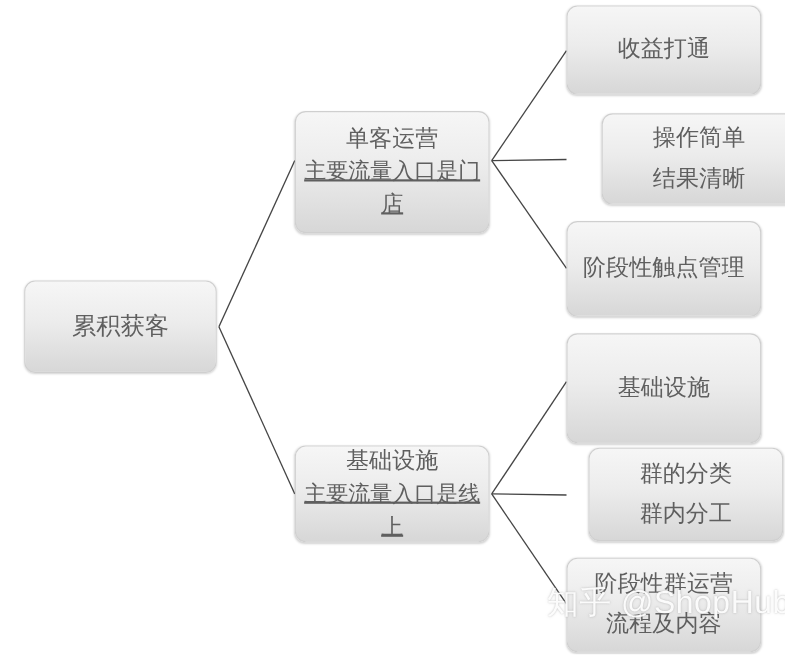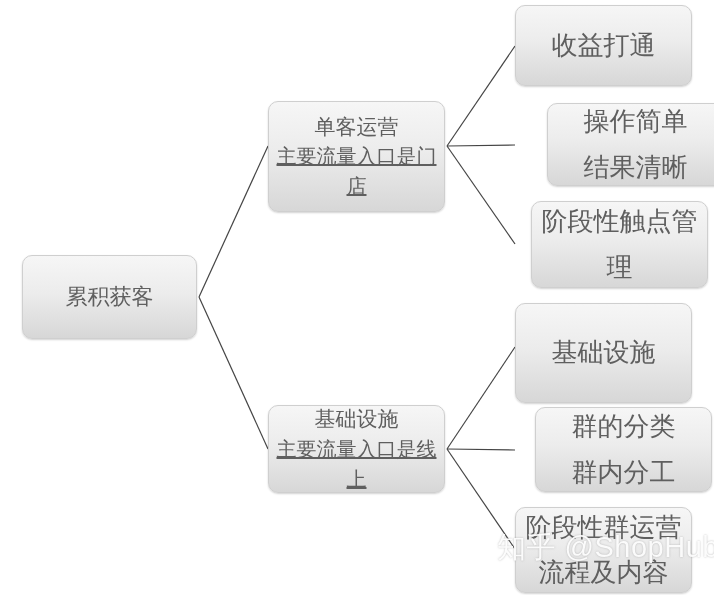--- a/index.html
+++ b/index.html
@@ -42,27 +42,27 @@
   .node.root {
     left: 22px; top: 255px; width: 175px; height: 84px;
     font-size: 22px;
   }
   .node.branch-1 { left: 268px; top: 101px; width: 177px; height: 111px; }
   .node.branch-2 { left: 268px; top: 405px; width: 177px; height: 88px; }
   .branch-title { font-size: 21px; line-height: 1.4; }
   .branch-subtitle { font-size: 20px; line-height: 1.5; text-decoration: underline; }
   .node.leaf {
     left: 515px; width: 177px;
-    font-size: 26px;
+    font-size: 21px;
     white-space: pre-line;
     line-height: 1.75;
   }
   .node.leaf-1 { top: 5px;   height: 81px; }
   .node.leaf-2 { top: 103px; height: 83px; margin-left: 32px; }
-  .node.leaf-3 { top: 201px; height: 87px; margin-left: 16px; }
+  .node.leaf-3 { top: 201px; height: 87px; }
   .node.leaf-4 { top: 303px; height: 100px; }
   .node.leaf-5 { top: 407px; height: 85px; margin-left: 20px; }
   .node.leaf-6 { top: 507px; height: 86px; }
   .watermark {
     position: absolute;
     left: 497px;
     top: 528px;
     font-size: 29px;
     color: rgba(255,255,255,0.93);
     text-shadow: 0 0 2px rgba(130,130,130,0.55);

